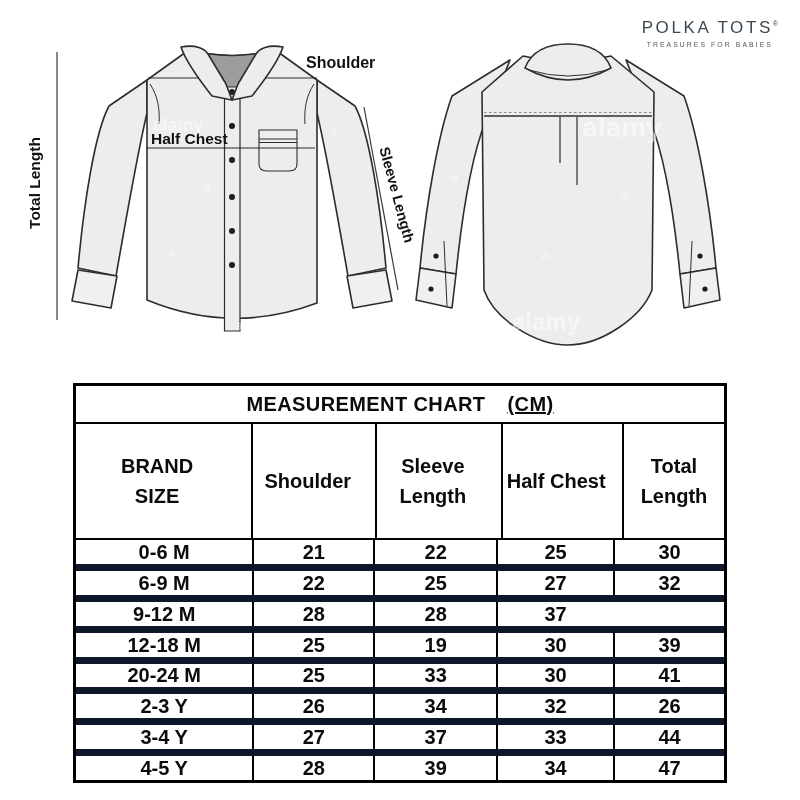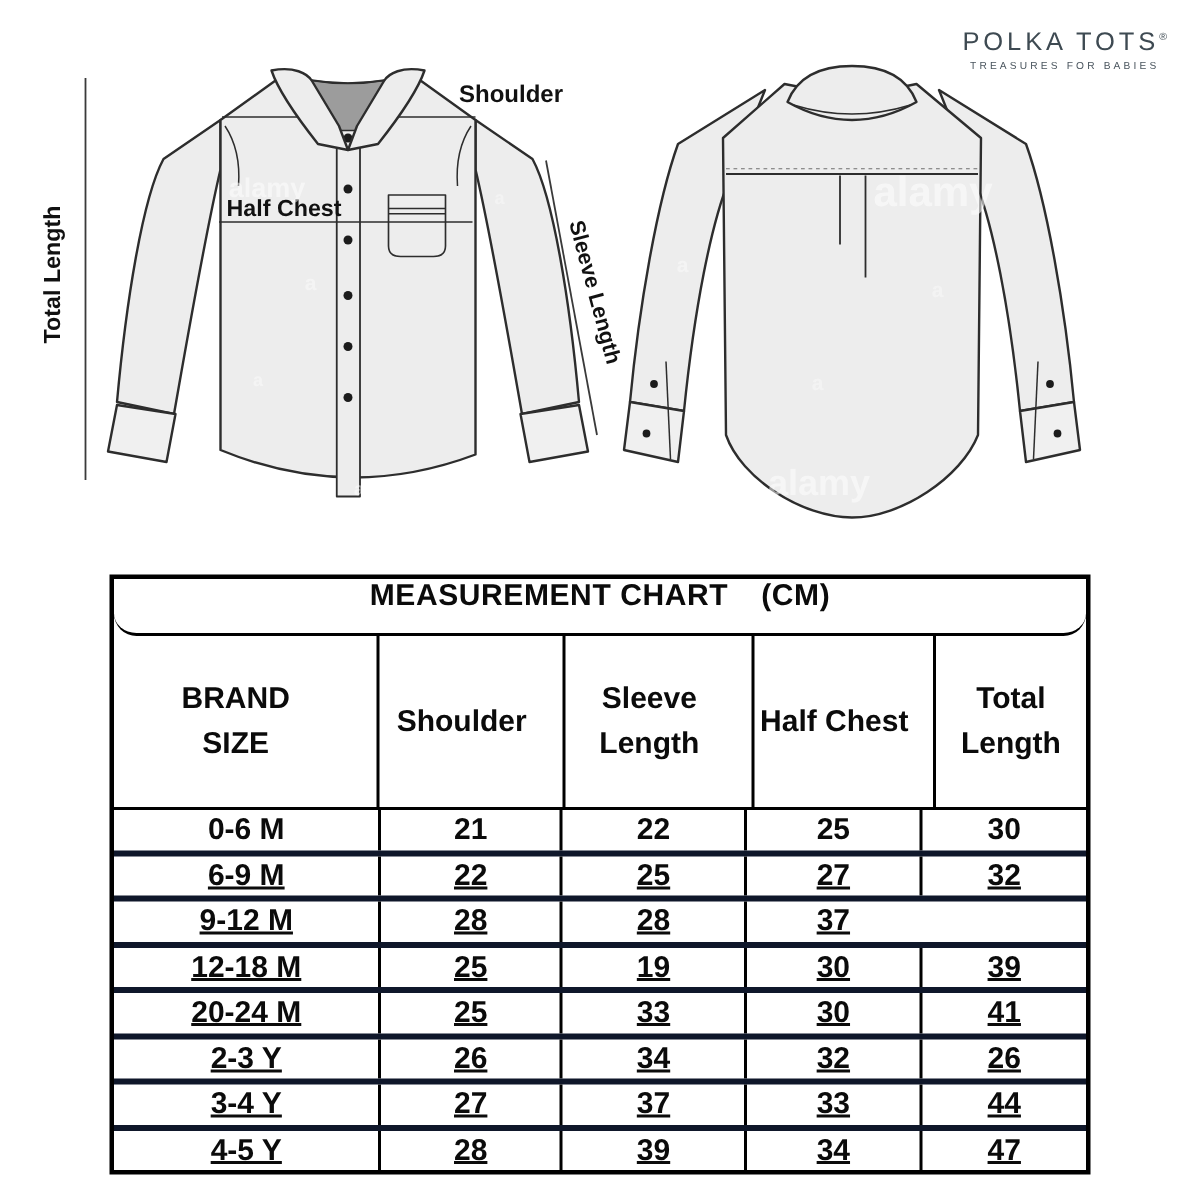--- a/index.html
+++ b/index.html
@@ -15,28 +15,28 @@
   
   #diagram{position:absolute;left:0;top:0;width:800px;height:385px;}
   svg text.diaglabel{font-family:"Liberation Sans","DejaVu Sans",sans-serif;font-weight:bold;fill:#111;}
   svg text.wm{font-family:"Liberation Sans","DejaVu Sans",sans-serif;font-weight:bold;fill:#ffffff;}
 
   
   .mtable{position:absolute;left:73px;top:383px;width:654px;height:400px;
           border:3px solid #000;box-sizing:border-box;display:flex;flex-direction:column;
           background:#fff;color:#0b0b0b;}
   .t-title{height:36px;flex:0 0 36px;border-bottom:2.5px solid #000;display:flex;
-           align-items:flex-start;justify-content:center;font-weight:bold;font-size:20px;
-           letter-spacing:.4px;border-radius:15px;}
-  .t-title .unit{margin-left:22px;}
+           align-items:center;justify-content:center;font-weight:bold;font-size:20px;
+           letter-spacing:.4px;}
+  .t-title .unit{margin-left:22px;text-decoration:underline;}
   .t-head{flex:0 0 114px;border-bottom:2.5px solid #000;display:grid;
           grid-template-columns:178fr 122fr 124fr 118fr 112fr;gap:13px;}
   .t-body{flex:1 1 auto;display:flex;flex-direction:column;}
   .trow{flex:1 1 0;display:grid;grid-template-columns:178fr 122fr 124fr 118fr 112fr;}
-  .trow + .trow{border-top:4px solid #0f172a;text-decoration:underline;}
+  .trow + .trow{border-top:7px solid #0f172a;}
   .cell{display:flex;align-items:center;justify-content:center;text-align:center;
         font-weight:bold;white-space:pre-line;}
   .cell + .cell{border-left:2px solid #000;}
   .hcell{font-size:20px;line-height:1.5;}
   .dcell{font-size:20px;line-height:1;}
 </style>
 </head>
 <body>
 
 <div id="stage">

